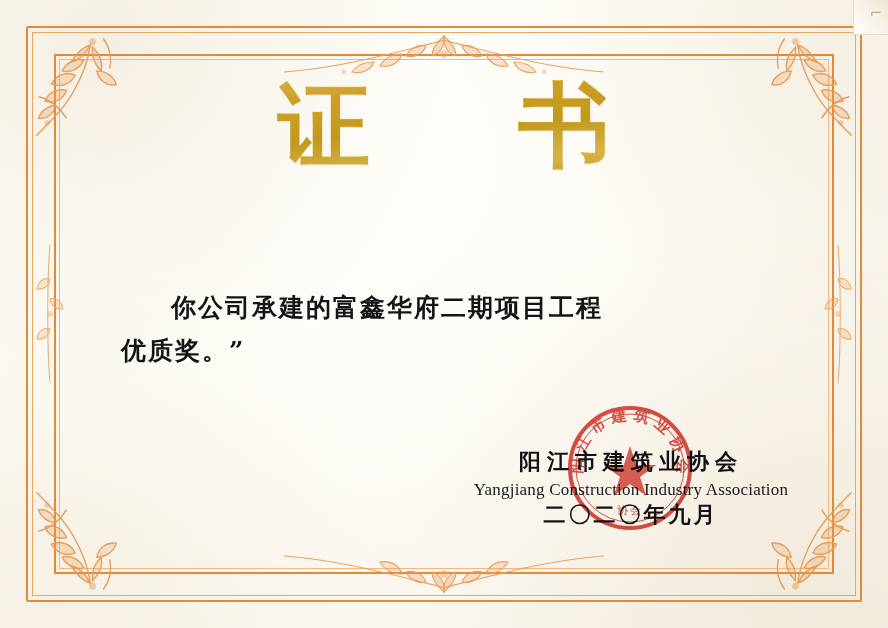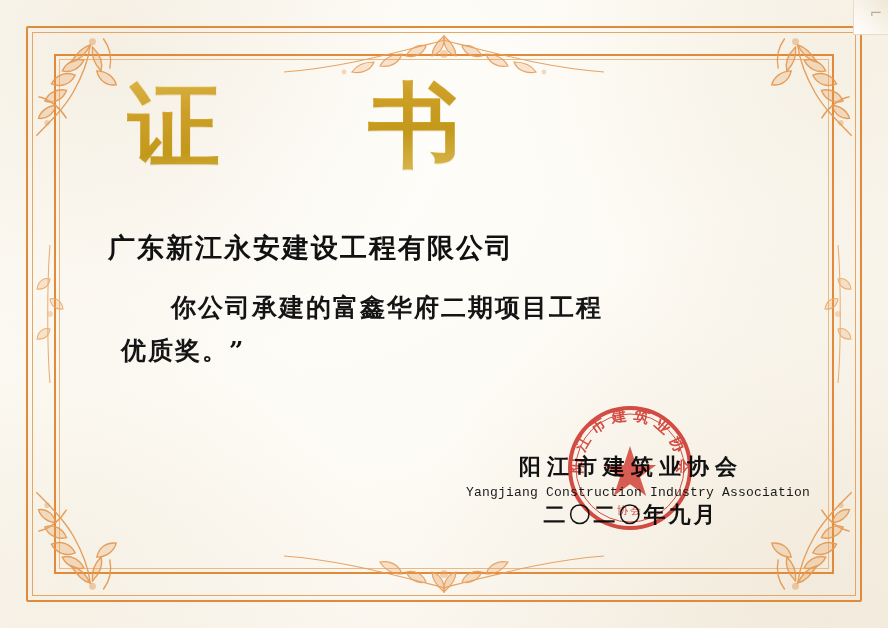--- a/index.html
+++ b/index.html
@@ -118,21 +118,21 @@
     top: 70px;
     right: 70px;
     bottom: 70px;
   }
 
   .title {
     position: absolute;
     left: 0;
     right: 0;
     top: 6px;
-    text-align: left;
+    text-align: center;
     font-family: "DejaVu Serif", "Liberation Serif", serif;
     font-weight: 700;
     font-size: 92px;
     letter-spacing: 58px;
     text-indent: 58px;
     line-height: 1.08;
     background: linear-gradient(175deg, #e8c65c 0%, #d8a82e 28%, #caa01f 52%, #e3c055 74%, #c99b1c 100%);
     -webkit-background-clip: text;
     background-clip: text;
     color: transparent;
@@ -187,22 +187,22 @@
   .sig-cn {
     font-family: "DejaVu Serif", "Liberation Serif", serif;
     font-weight: 700;
     font-size: 22px;
     letter-spacing: 6px;
     color: #121212;
     white-space: nowrap;
   }
   .sig-en {
     margin-top: 3px;
-    font-family: Liberation Mono, monospace;
-    font-size: 13px;
+    font-family: Liberation Serif, serif;
+    font-size: 17px;
     letter-spacing: 0.2px;
     color: #1a1a1a;
     white-space: nowrap;
   }
   .sig-date {
     font-family: "DejaVu Serif", "Liberation Serif", serif;
     font-weight: 700;
     font-size: 22px;
     letter-spacing: 3px;
     color: #121212;
@@ -364,21 +364,20 @@
       <path d="M17 60 C24 58 29 63 30 70 C23 71 18 67 17 60 Z" fill="currentColor" fill-opacity="0.3"></path>
       <path d="M17 90 C10 88 5 93 4 100 C11 101 16 97 17 90 Z" fill="currentColor" fill-opacity="0.3"></path>
       <circle cx="17" cy="75" r="3" fill="currentColor" fill-opacity="0.45" stroke="none"></circle>
     </svg>
   </div>
 
   <div class="content">
 
     <div class="title">证 书</div>
 
-    <div class="recipient">广东新江永安建设工程有限公司</div>
 
     <div class="body-block">
       <div class="body-line indent">你公司承建的富鑫华府二期项目工程</div>
       <div class="body-line">优质奖。”</div>
     </div>
 
 
     <div class="signature">
       <div class="sig-cn">阳江市建筑业协会</div>
       <div class="sig-en">Yangjiang Construction Industry Association</div>

